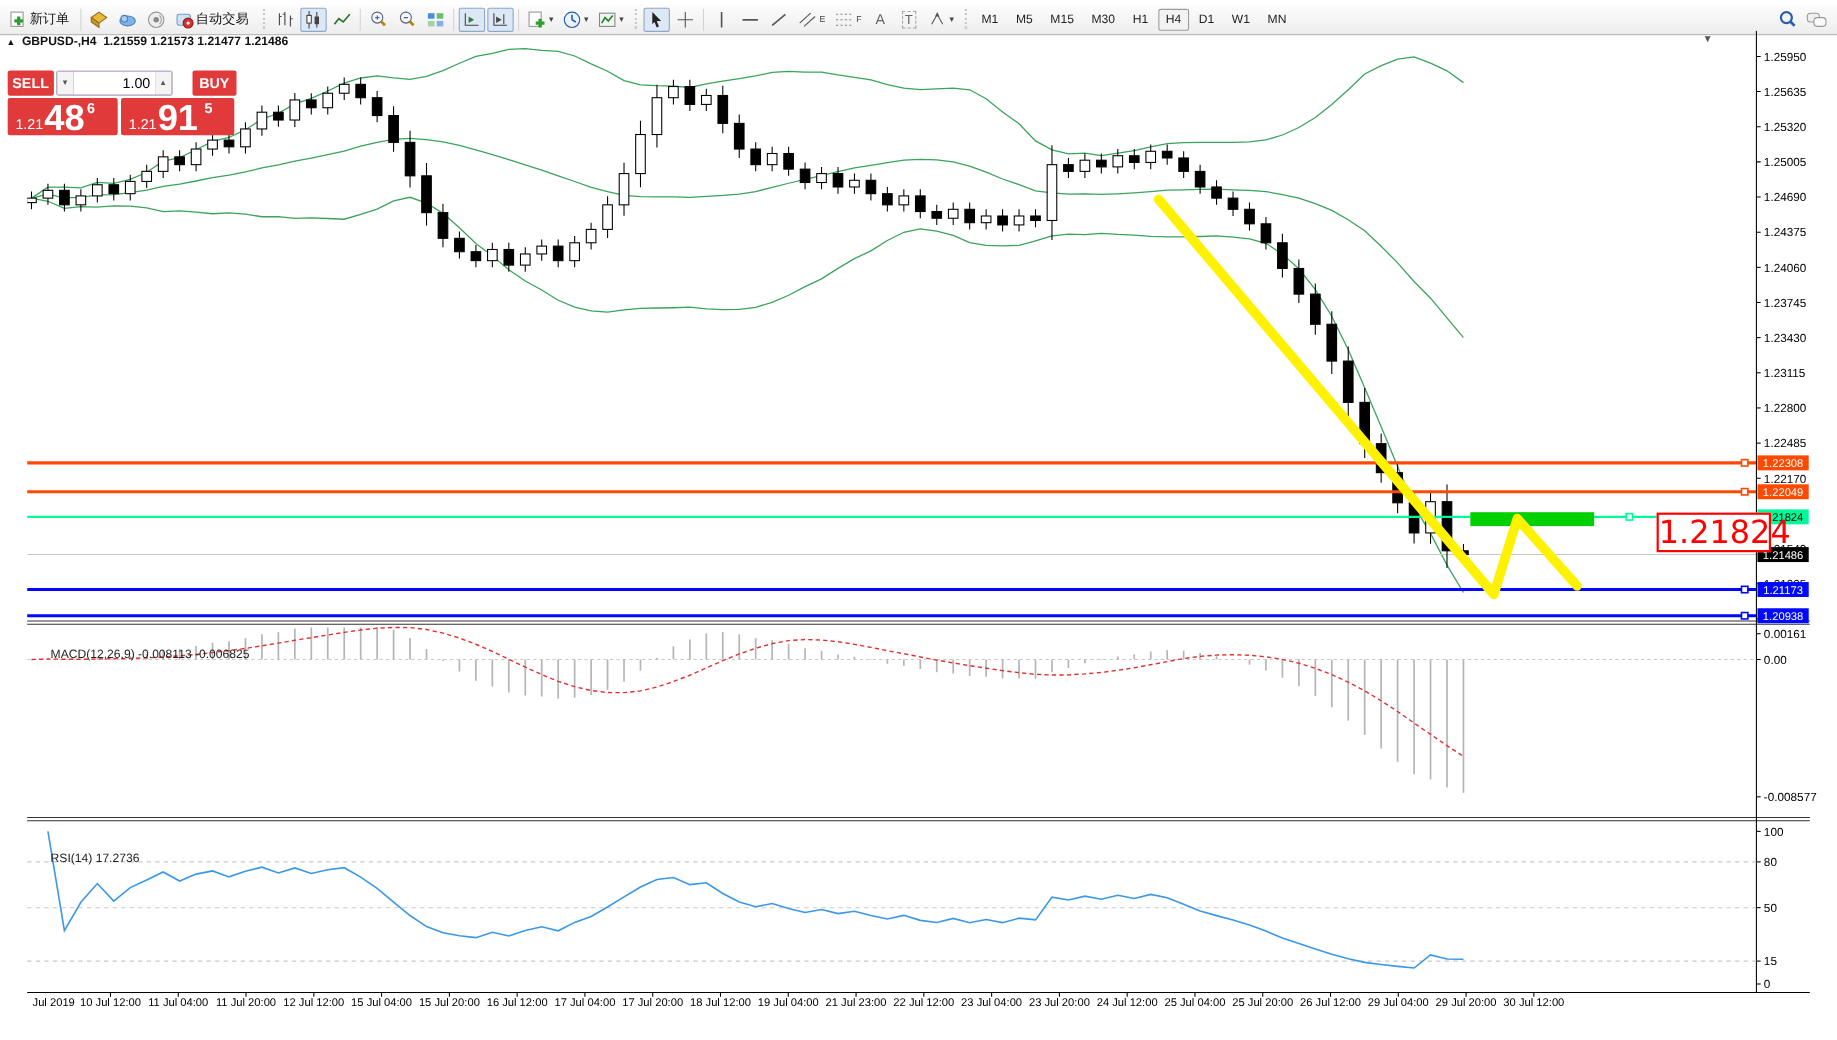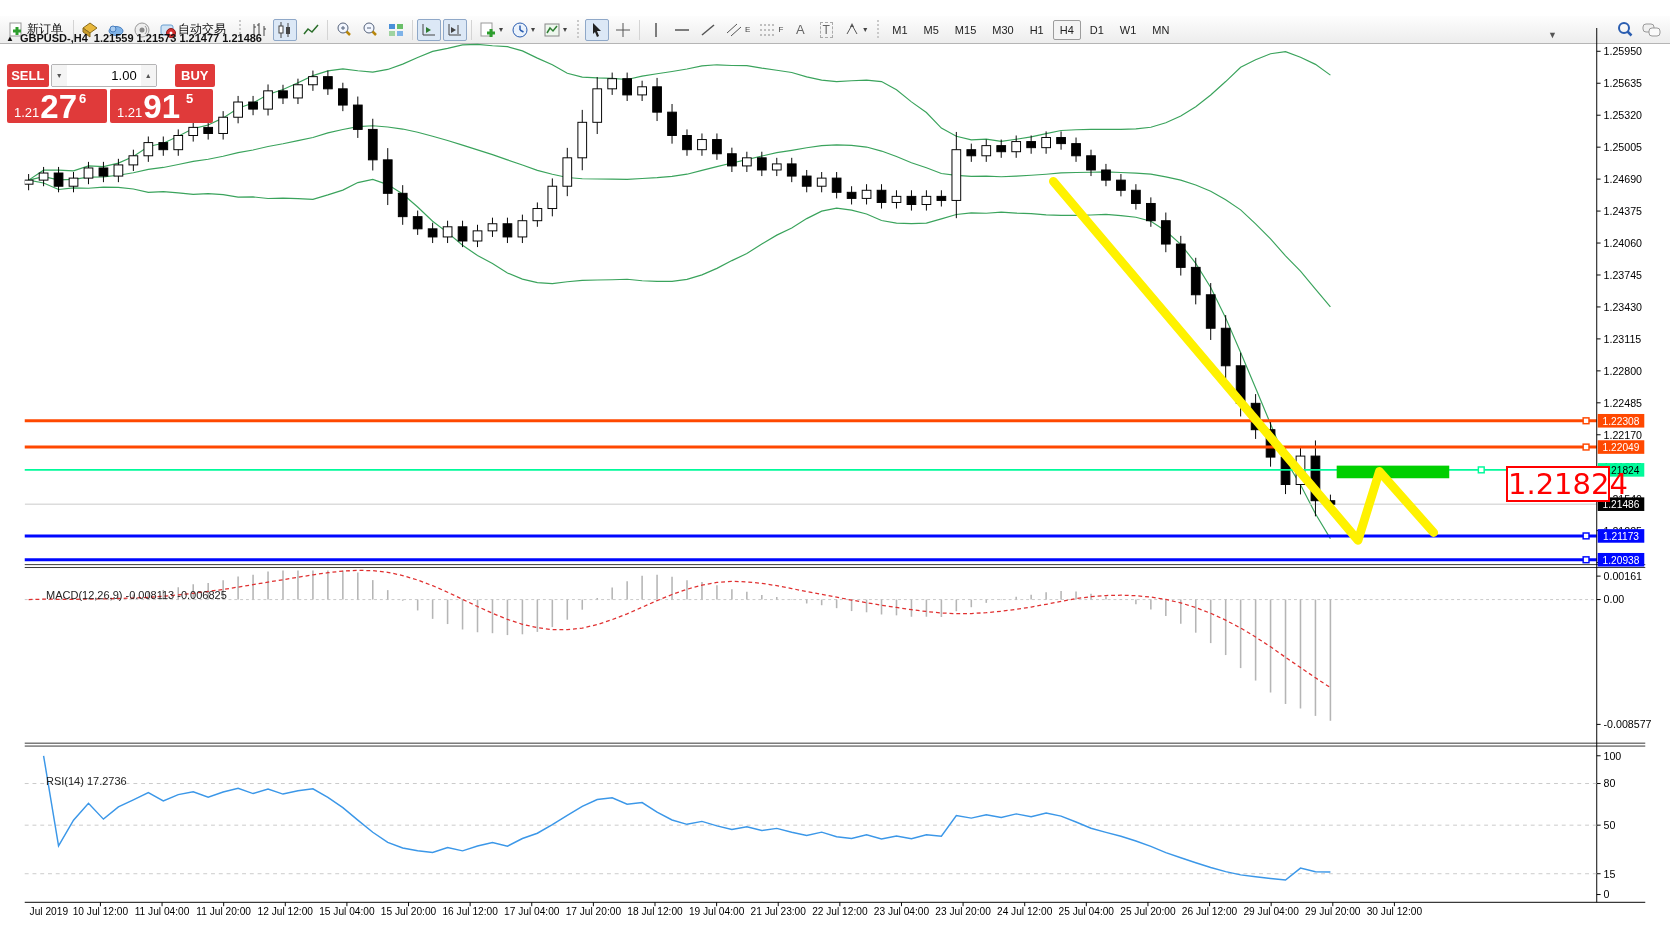--- a/index.html
+++ b/index.html
@@ -1,18 +1,18 @@
 <!DOCTYPE html>
 <html><head>
 <meta charset="utf-8">
 <style>
   html,body{margin:0;padding:0;background:#fff;width:1670px;height:945px;overflow:hidden;
     font-family:"Liberation Sans",sans-serif;}
   
-  #toolbar{position:absolute;left:0;top:16px;width:1670px;height:28px;
+  #toolbar{position:absolute;left:0;top:4px;width:1670px;height:28px;
     background:linear-gradient(#fdfdfd,#ededed);border-bottom:1px solid #b5b5b5;
     display:flex;align-items:center;box-sizing:border-box;padding:0 4px;}
   .tbtn{height:22px;min-width:24px;display:flex;align-items:center;justify-content:center;
     border:1px solid transparent;border-radius:2px;margin:0 1px;box-sizing:border-box;padding:0 2px;}
   .tbtn.sel{background:#dce8f6;border:1px solid #8fa8c8;}
   .tlabel{font-size:12px;color:#111;margin:0 3px 0 1px;white-space:nowrap;}
   .handle{width:5px;height:20px;margin:0 4px;
     background:repeating-linear-gradient(#c9c9c9 0 2px,transparent 2px 4px);
     background-size:2px 100%;background-repeat:no-repeat;background-position:center;}
   .vsep{width:1px;height:20px;background:#d4d4d4;margin:0 3px;}
@@ -688,21 +688,21 @@
       <div id="vol-box">
         <div class="stepper">▼</div>
         <input id="vol-input" value="1.00" style="">
         <div class="stepper">▲</div>
       </div>
       <div class="tp-btn" id="buy-btn">BUY</div>
     </div>
     <div id="tp-row2">
       <div class="px-block" id="sell-px">
         <span class="px-small">1.21</span>
-        <span class="px-big">27</span>
+        <span class="px-big">48</span>
         <span class="px-sup">6</span>
       </div>
       <div class="px-block" id="buy-px">
         <span class="px-small">1.21</span>
         <span class="px-big">91</span>
         <span class="px-sup">5</span>
       </div>
     </div>
   </div>
 

